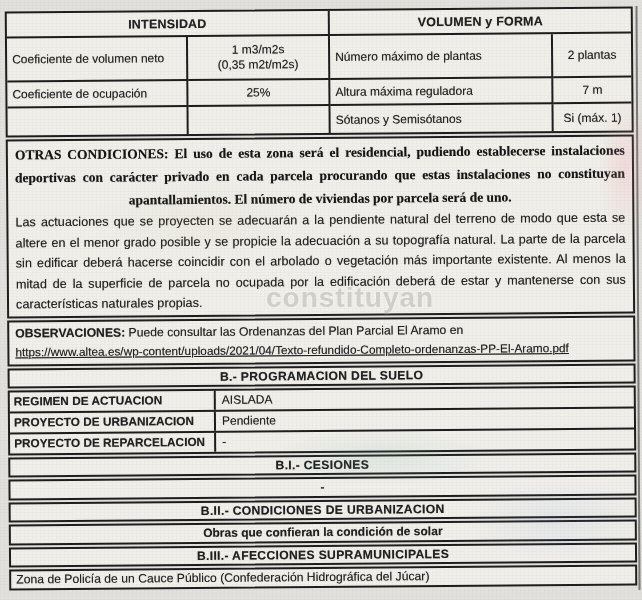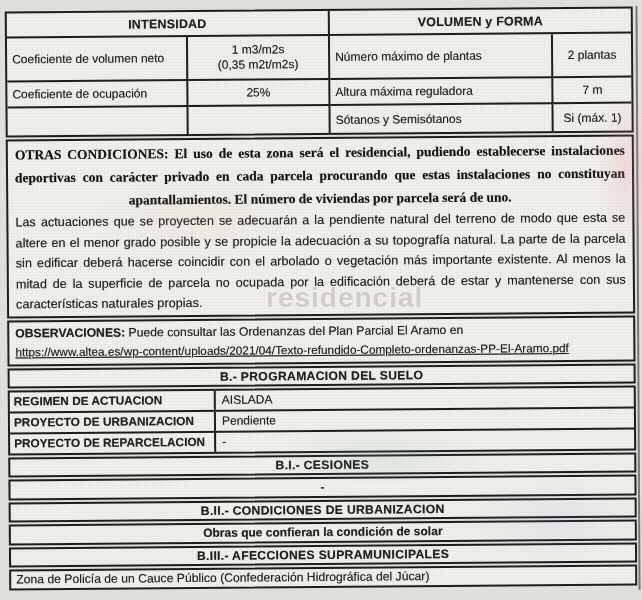--- a/index.html
+++ b/index.html
@@ -156,18 +156,18 @@
   <div class="box rowC txtblur">-</div>
 
   <div class="box hdrbox txtblur">B.II.- CONDICIONES DE URBANIZACION</div>
   <div class="box rowC txtblur">Obras que confieran la condición de solar</div>
 
   <div class="box hdrbox txtblur">B.III.- AFECCIONES SUPRAMUNICIPALES</div>
   <div class="box rowL txtblur">Zona de Policía de un Cauce Público (Confederación Hidrográfica del Júcar)</div>
 
 </div>
 
-<div class="watermark">residencial</div>
+<div class="watermark">constituyan</div>
 <div class="blob blob1"></div>
 <div class="blob blob2"></div>
 <div class="blob blob3"></div>
 <div class="blob blob4"></div>
 <div class="edge-line"></div>
 
 </body></html>

